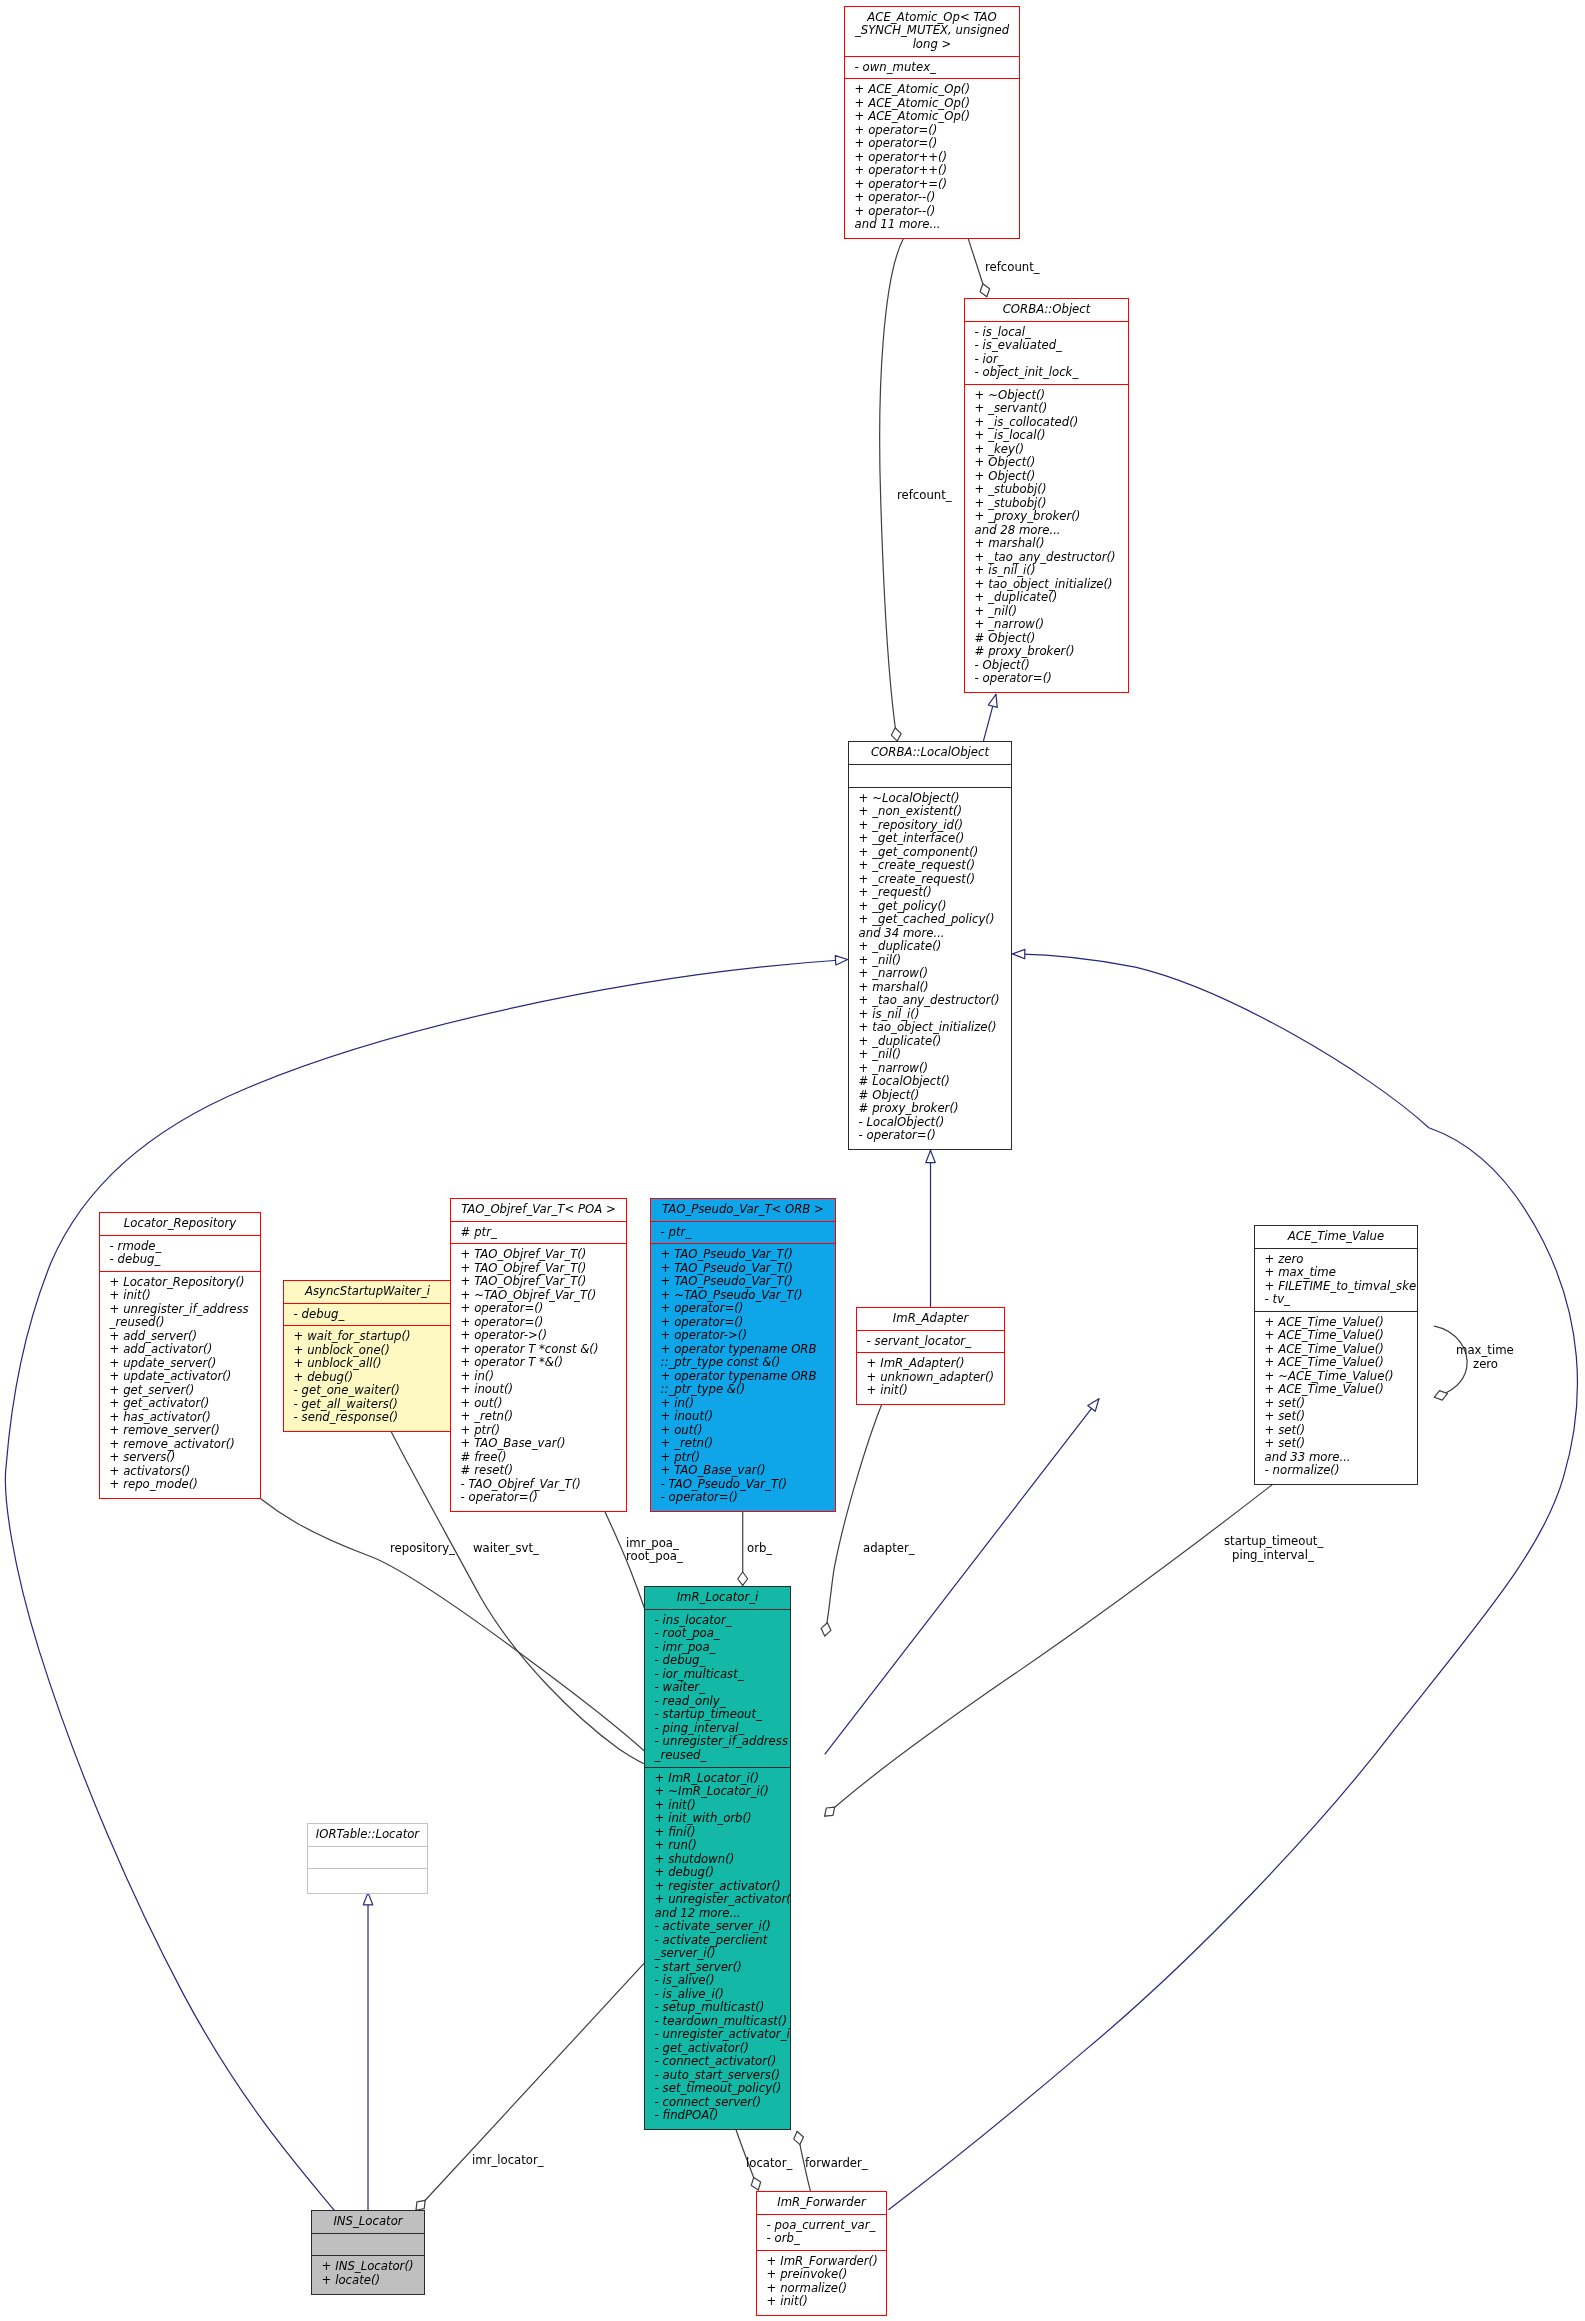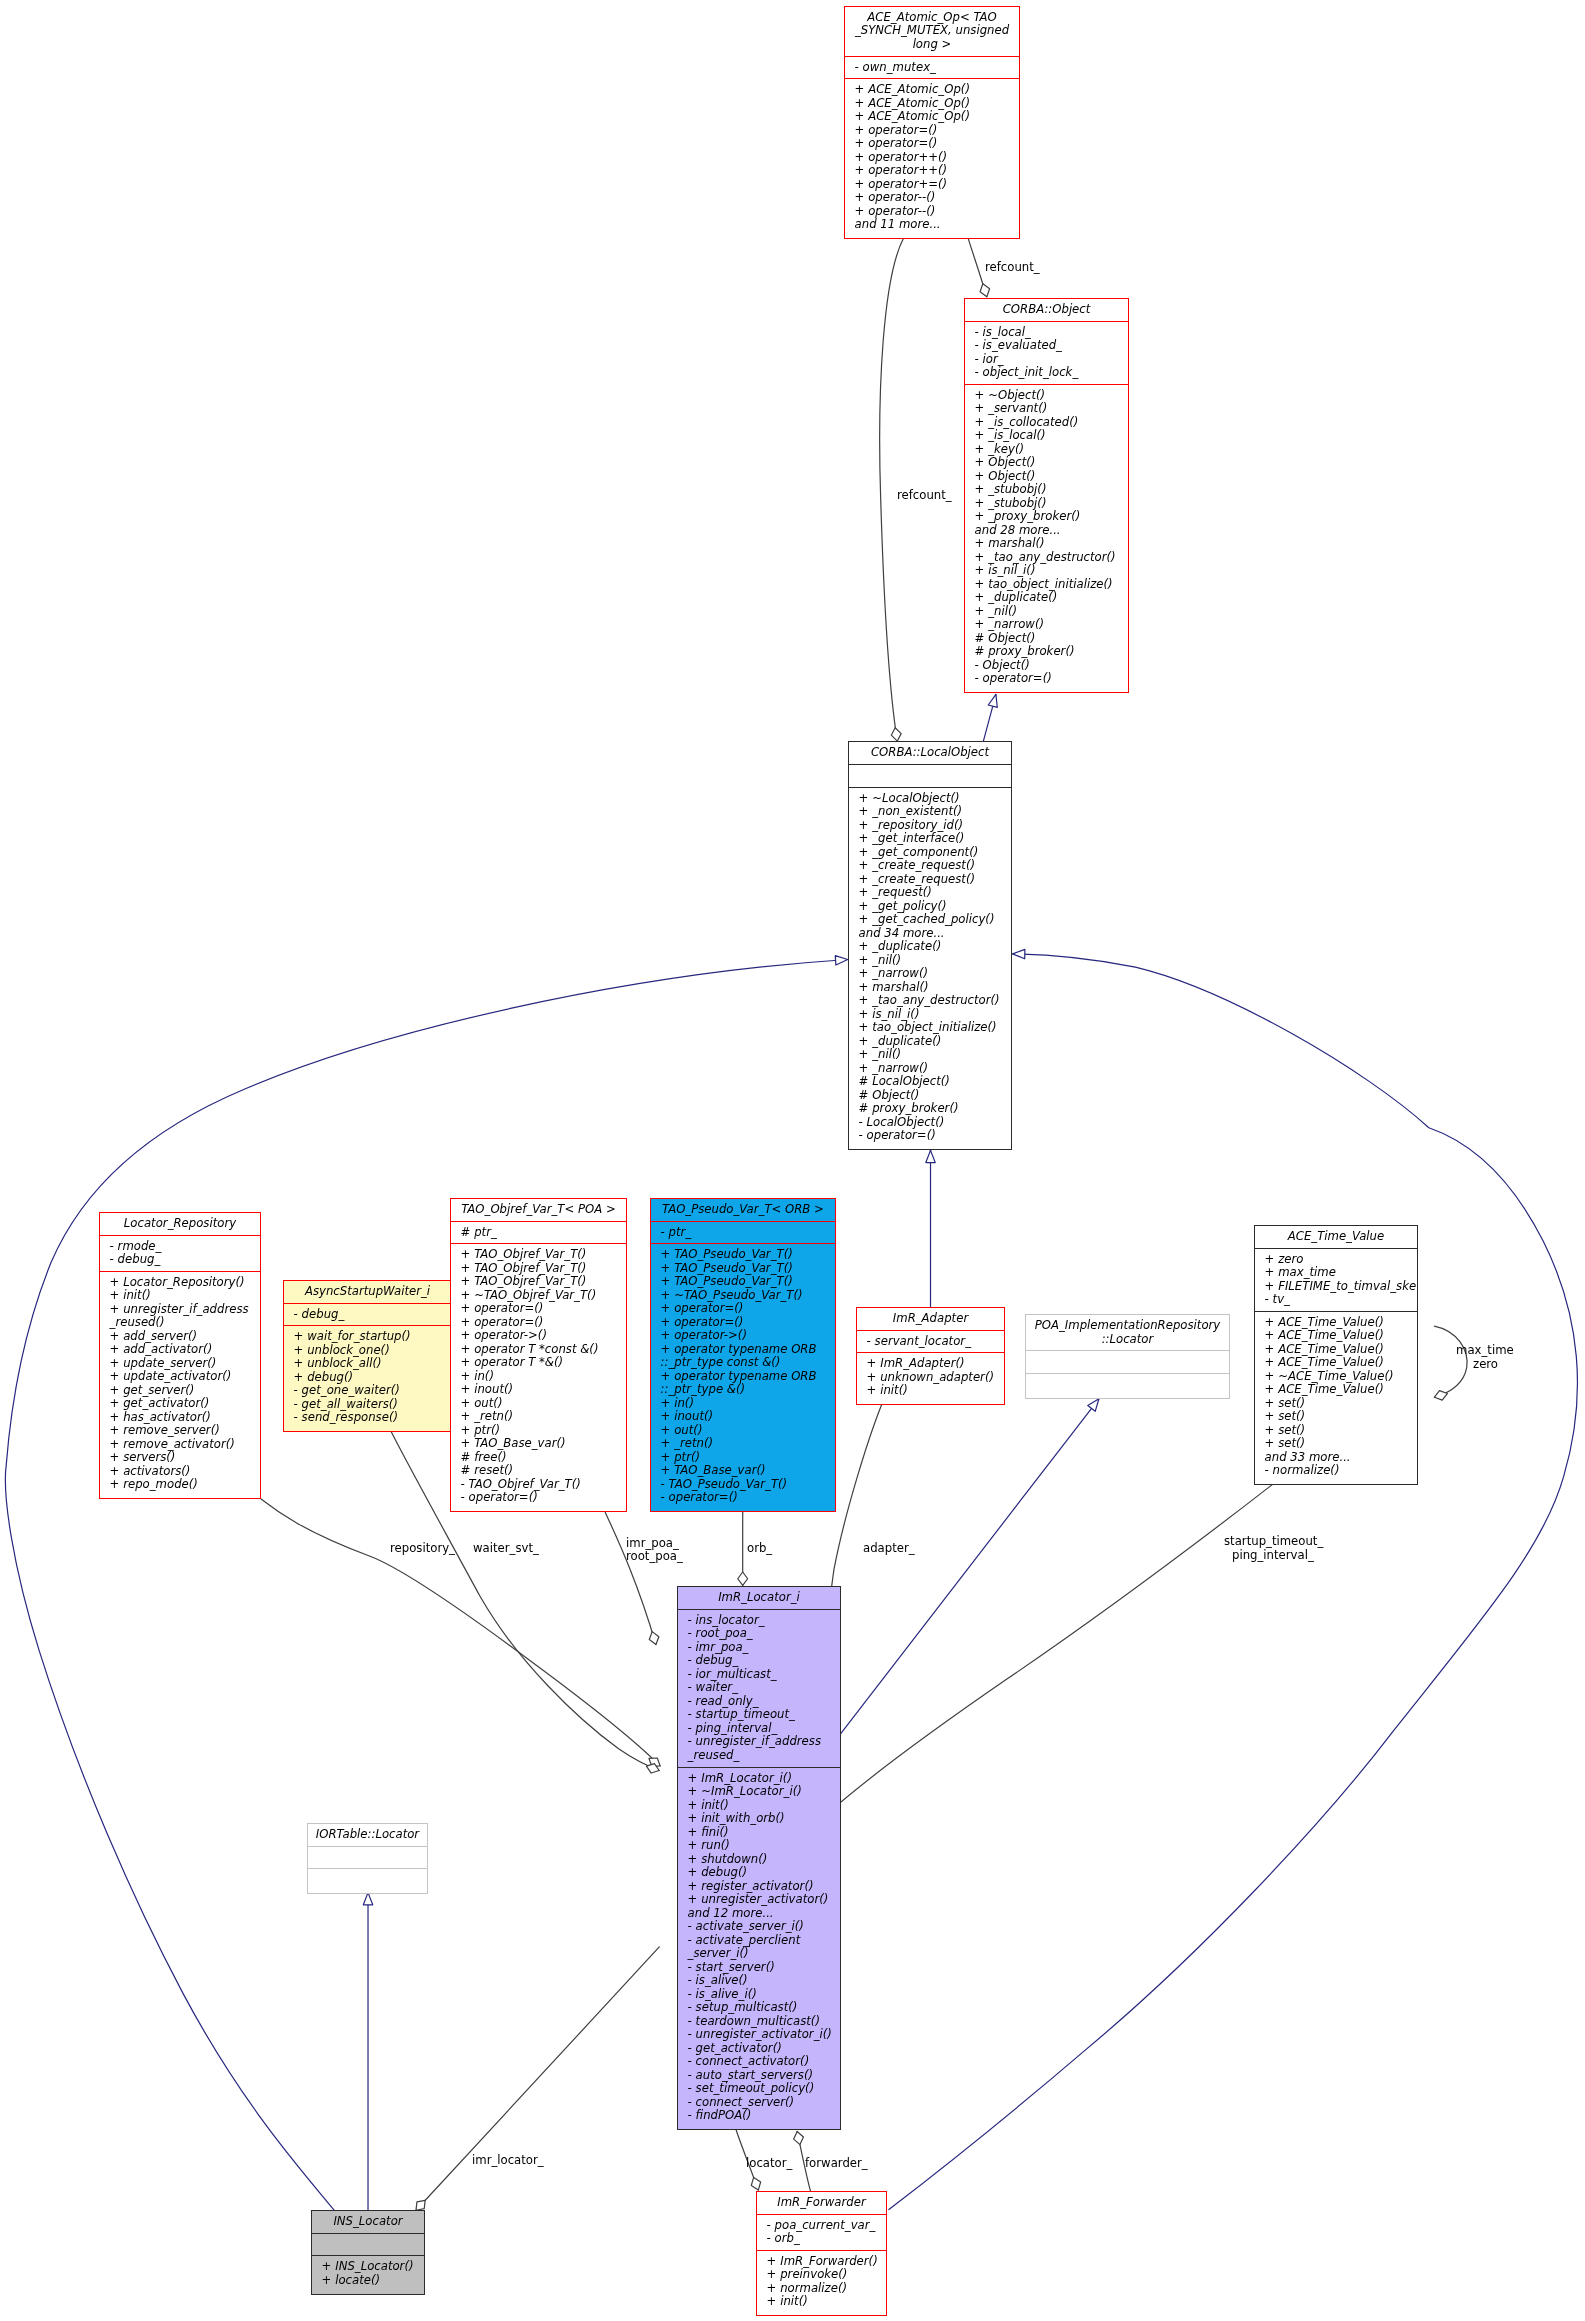--- a/index.html
+++ b/index.html
@@ -285,30 +285,20 @@
     </div>
     <div class="sec att" style="height:22.5px;border-bottom-color:#ff0000">
       <div class="ml"><span class="sg">-</span><span class="nm">servant_locator_</span></div>
     </div>
     <div class="sec ops" style="height:51px">
       <div class="ml"><span class="sg">+</span><span class="nm">ImR_Adapter()</span></div>
       <div class="ml"><span class="sg">+</span><span class="nm">unknown_adapter()</span></div>
       <div class="ml"><span class="sg">+</span><span class="nm">init()</span></div>
     </div>
   </div>
-  <div class="cls" id="poa-implementationrepository-locator" style="left:1025px;top:1314px;width:205px;height:85px;border-color:#c4c4c4;background:#ffffff">
-    <div class="sec hdr" style="height:36px;border-bottom-color:#c4c4c4">
-      <div class="tl">POA_ImplementationRepository</div>
-      <div class="tl">::Locator</div>
-    </div>
-    <div class="sec att" style="height:22.6px;border-bottom-color:#c4c4c4">
-    </div>
-    <div class="sec ops" style="height:24px">
-    </div>
-  </div>
   <div class="cls" id="ace-time-value" style="left:1254px;top:1225px;width:164px;height:260px;border-color:#2b2b2b;background:#ffffff">
     <div class="sec hdr" style="height:22.5px;border-bottom-color:#2b2b2b">
       <div class="tl">ACE_Time_Value</div>
     </div>
     <div class="sec att" style="height:63px;border-bottom-color:#2b2b2b">
       <div class="ml"><span class="sg">+</span><span class="nm">zero</span></div>
       <div class="ml"><span class="sg">+</span><span class="nm">max_time</span></div>
       <div class="ml"><span class="sg">+</span><span class="nm">FILETIME_to_timval_skew</span></div>
       <div class="ml"><span class="sg">-</span><span class="nm">tv_</span></div>
     </div>
@@ -320,21 +310,21 @@
       <div class="ml"><span class="sg">+</span><span class="nm">~ACE_Time_Value()</span></div>
       <div class="ml"><span class="sg">+</span><span class="nm">ACE_Time_Value()</span></div>
       <div class="ml"><span class="sg">+</span><span class="nm">set()</span></div>
       <div class="ml"><span class="sg">+</span><span class="nm">set()</span></div>
       <div class="ml"><span class="sg">+</span><span class="nm">set()</span></div>
       <div class="ml"><span class="sg">+</span><span class="nm">set()</span></div>
       <div class="ml"><span class="sg"></span><span class="nm">and 33 more...</span></div>
       <div class="ml"><span class="sg">-</span><span class="nm">normalize()</span></div>
     </div>
   </div>
-  <div class="cls" id="imr-locator-i" style="left:677px;top:1586px;width:164px;height:544px;border-color:#2b2b2b;background:#c4b5fd">
+  <div class="cls" id="imr-locator-i" style="left:644px;top:1586px;width:147px;height:544px;border-color:#2b2b2b;background:#14b8a6">
     <div class="sec hdr" style="height:22.5px;border-bottom-color:#2b2b2b">
       <div class="tl">ImR_Locator_i</div>
     </div>
     <div class="sec att" style="height:158px;border-bottom-color:#2b2b2b">
       <div class="ml"><span class="sg">-</span><span class="nm">ins_locator_</span></div>
       <div class="ml"><span class="sg">-</span><span class="nm">root_poa_</span></div>
       <div class="ml"><span class="sg">-</span><span class="nm">imr_poa_</span></div>
       <div class="ml"><span class="sg">-</span><span class="nm">debug_</span></div>
       <div class="ml"><span class="sg">-</span><span class="nm">ior_multicast_</span></div>
       <div class="ml"><span class="sg">-</span><span class="nm">waiter_</span></div>

